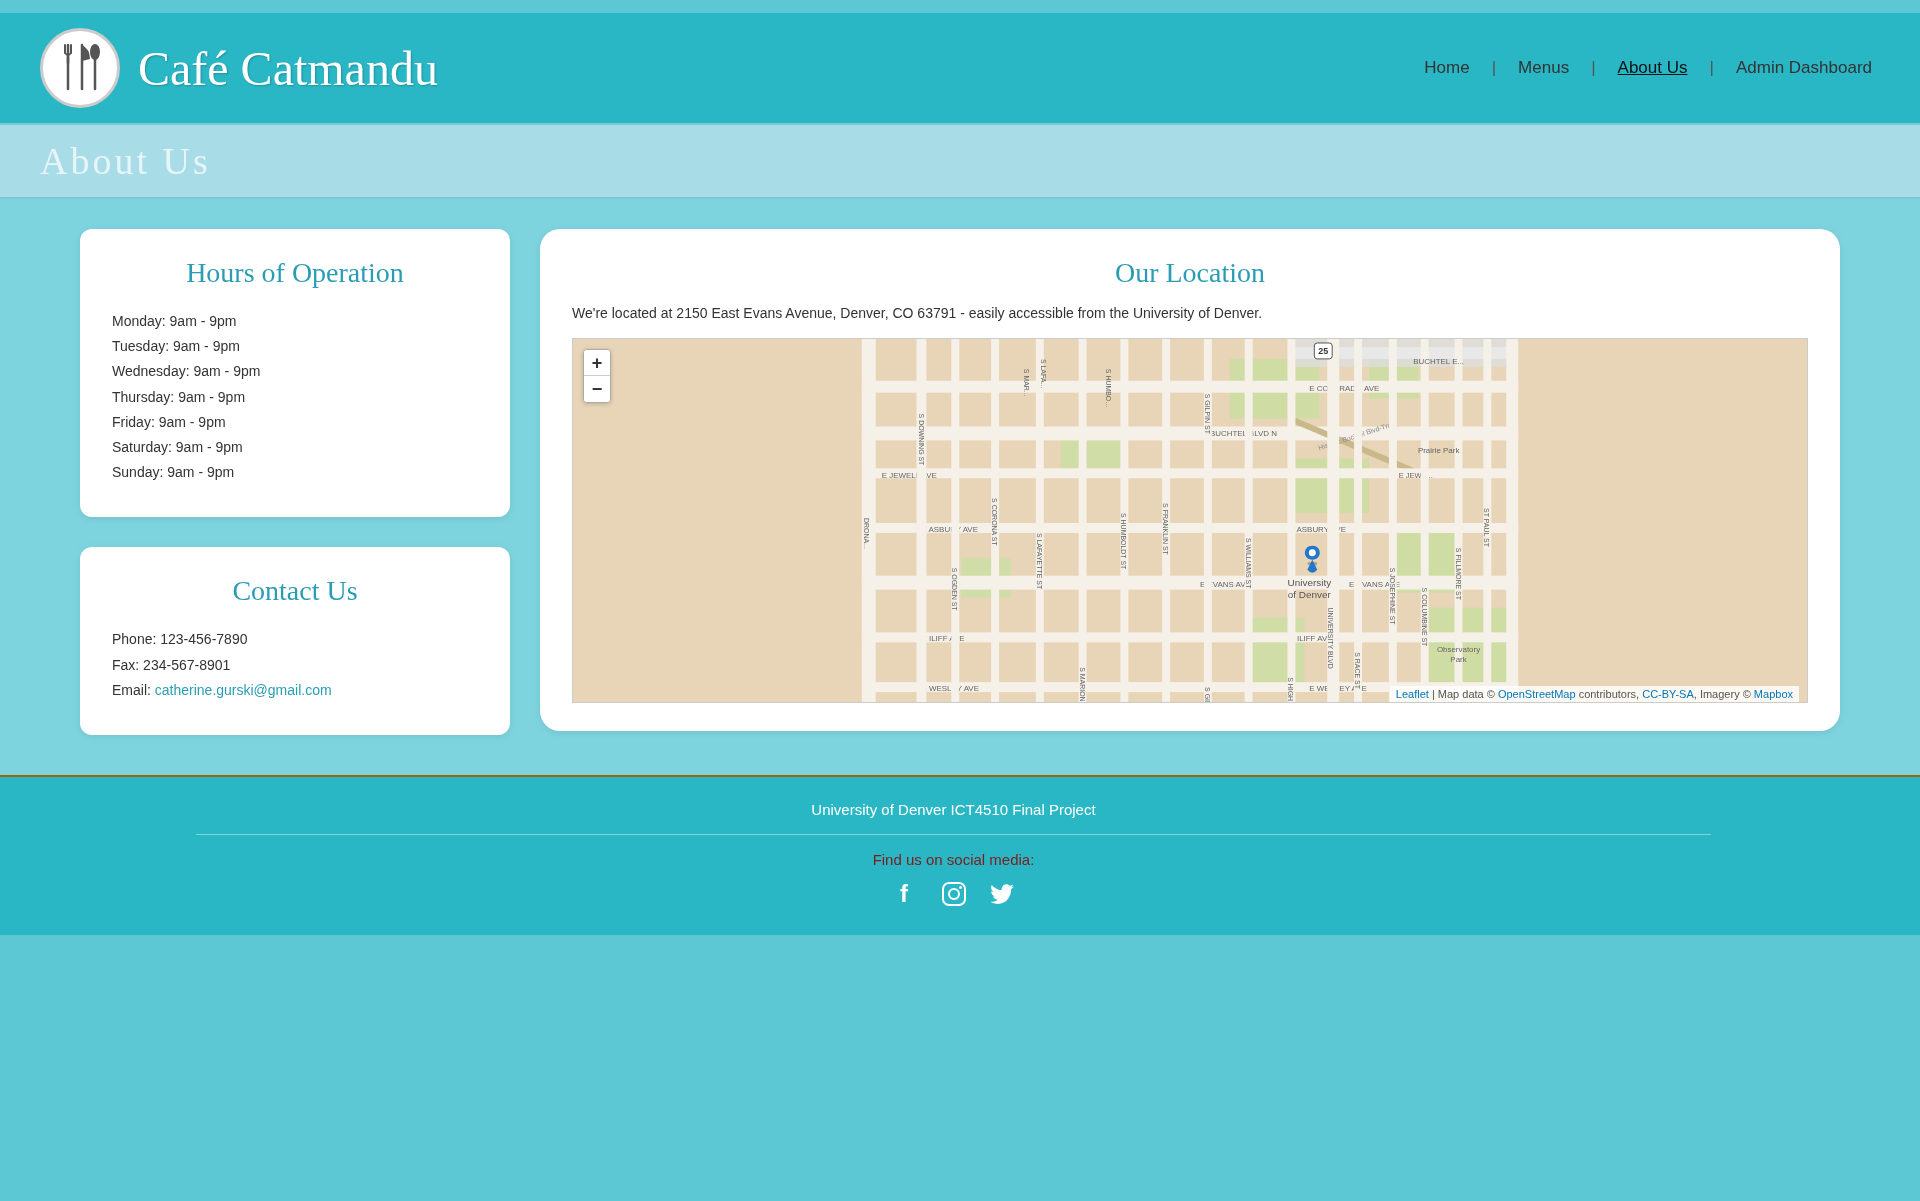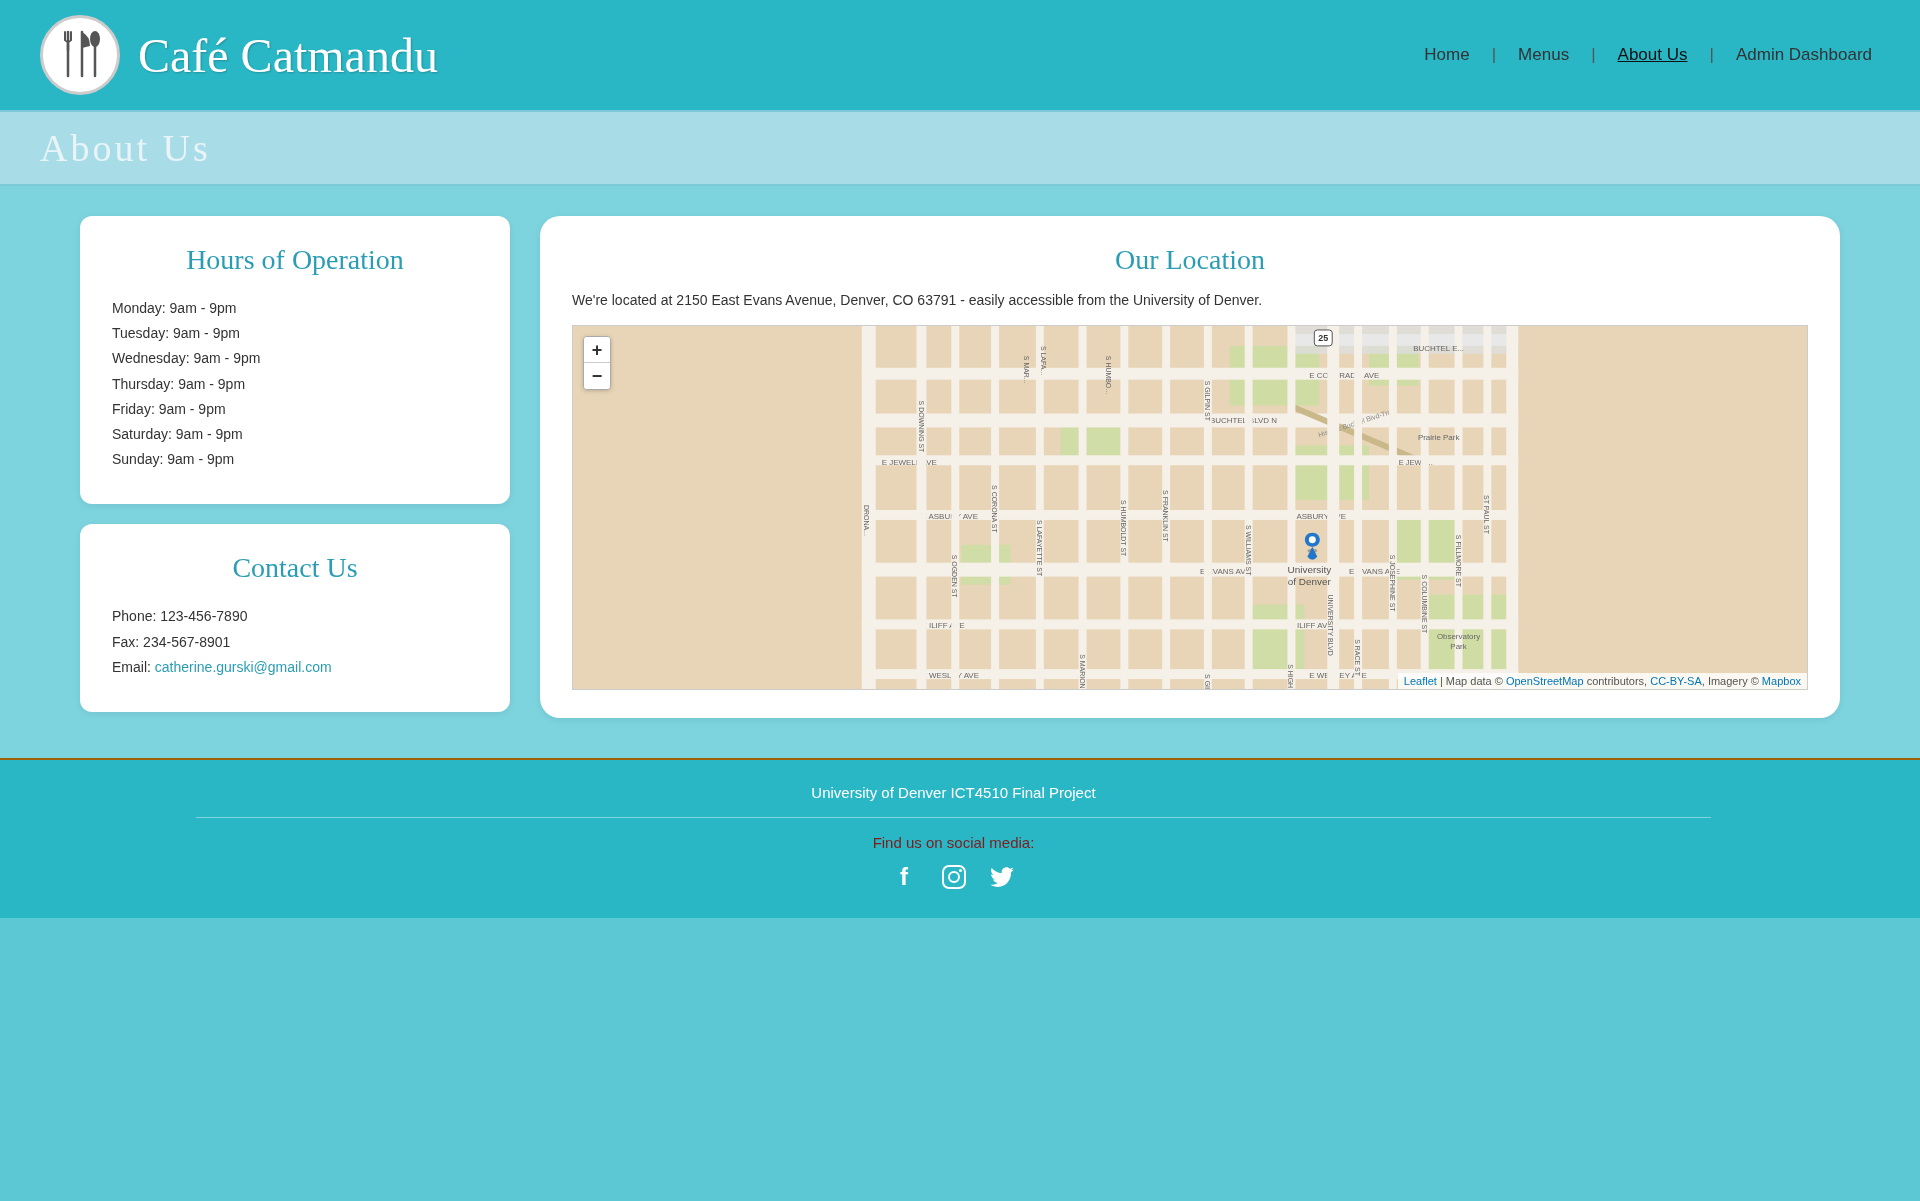--- a/index.html
+++ b/index.html
@@ -6,20 +6,21 @@
     body { font-family: Arial, sans-serif; background: #5bc8d4; min-height: 1201px; }
 
     
     .header {
       background: #29b6c5;
       display: flex;
       align-items: center;
       justify-content: space-between;
       padding: 10px 40px;
       min-height: 110px;
+      margin-top: 13px;
     }
     .logo-area {
       display: flex;
       align-items: center;
       gap: 18px;
     }
     .logo-circle {
       width: 80px;
       height: 80px;
       border-radius: 50%;
@@ -82,21 +83,21 @@
       display: flex;
       gap: 30px;
       align-items: flex-start;
     }
 
     
     .left-col {
       flex: 0 0 430px;
       display: flex;
       flex-direction: column;
-      gap: 20px;
+      gap: 30px;
     }
 
     
     .card {
       background: white;
       border-radius: 12px;
       padding: 28px 32px 32px 32px;
       box-shadow: 0 2px 8px rgba(0,0,0,0.08);
     }
     .card h3 {
@@ -181,21 +182,21 @@
       line-height: 26px;
       text-align: center;
       color: #333;
       font-weight: bold;
     }
     .map-btn:last-child { border-bottom: none; }
 
     .map-attribution {
       position: absolute;
       bottom: 0;
-      right: 0;
+      right: 8px;
       background: rgba(255,255,255,0.8);
       font-size: 11px;
       padding: 2px 6px;
       color: #555;
     }
     .map-attribution a { color: #0077bb; text-decoration: none; }
 
     
     .footer {
       background: #29b6c5;

